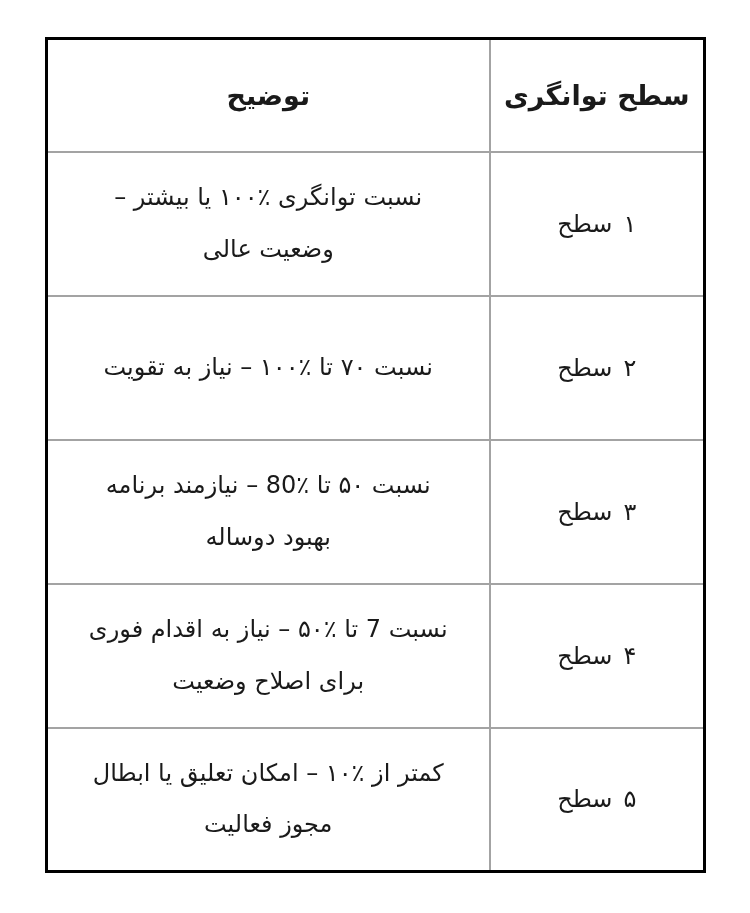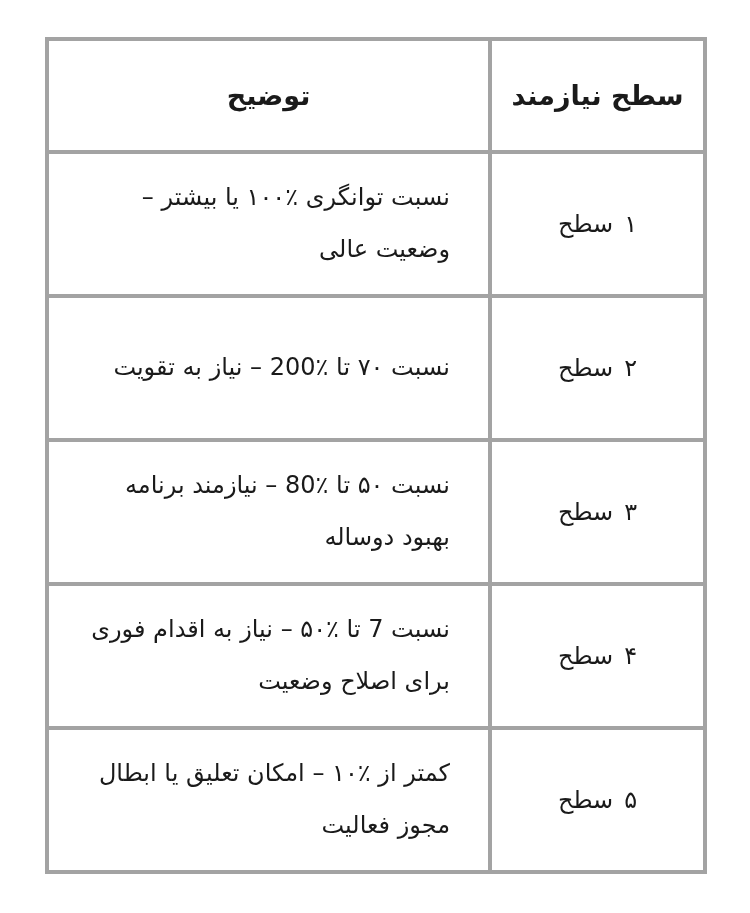--- a/index.html
+++ b/index.html
@@ -19,70 +19,69 @@
     position: absolute;
     left: 45px; top: 37px;
     width: 658px; height: 833px;
     border-collapse: collapse;
     table-layout: fixed;
     border: 3px solid #000000;
   }
   col.col-level { width: 215px; }
   col.col-desc  { width: 443px; }
   th, td {
-    border: 4px solid #a3a3a3;
+    border: 2px solid #a3a3a3;
     text-align: center;
     vertical-align: middle;
     background: #ffffff;
   }
   tr.header-row { height: 113px; }
   tr.body-row   { height: 144px; }
   th {
     font-size: 27px;
     font-weight: bold;
     letter-spacing: 0.5px;
   }
   td.desc-cell {
     font-size: 24px;
     line-height: 2.15;
     padding: 0 38px;
     direction: rtl;
-    text-align: right;
   }
   td.level-cell {
     font-size: 24px;
     direction: ltr;           
     white-space: nowrap;
   }
   td.level-cell .lvl-word { unicode-bidi: isolate; direction: rtl; margin-top: 24px; }
   td.level-cell .lvl-num  { display: inline-block; margin-left: 11px; }
 </style>
 </head>
 <body>
 
 <div class="page">
   <table class="solvency" dir="rtl" lang="fa">
     <colgroup>
       <col class="col-level">
       <col class="col-desc">
     </colgroup>
     <tbody>
       <tr class="header-row">
-        <th>سطح نیازمند</th>
+        <th>سطح توانگری</th>
         <th>توضیح</th>
       </tr>
 
       <tr class="body-row">
         <td class="level-cell"><span class="lvl-word">سطح</span><span class="lvl-num">۱</span></td>
         <td class="desc-cell">نسبت توانگری ٪۱۰۰ یا بیشتر – وضعیت عالی</td>
       </tr>
 
       <tr class="body-row">
         <td class="level-cell"><span class="lvl-word">سطح</span><span class="lvl-num">۲</span></td>
-        <td class="desc-cell">نسبت ۷۰ تا ٪200 – نیاز به تقویت</td>
+        <td class="desc-cell">نسبت ۷۰ تا ٪۱۰۰ – نیاز به تقویت</td>
       </tr>
 
       <tr class="body-row">
         <td class="level-cell"><span class="lvl-word">سطح</span><span class="lvl-num">۳</span></td>
         <td class="desc-cell">نسبت ۵۰ تا ٪80 – نیازمند برنامه بهبود دوساله</td>
       </tr>
 
       <tr class="body-row">
         <td class="level-cell"><span class="lvl-word">سطح</span><span class="lvl-num">۴</span></td>
         <td class="desc-cell">نسبت 7 تا ٪۵۰ – نیاز به اقدام فوری برای اصلاح وضعیت</td>

